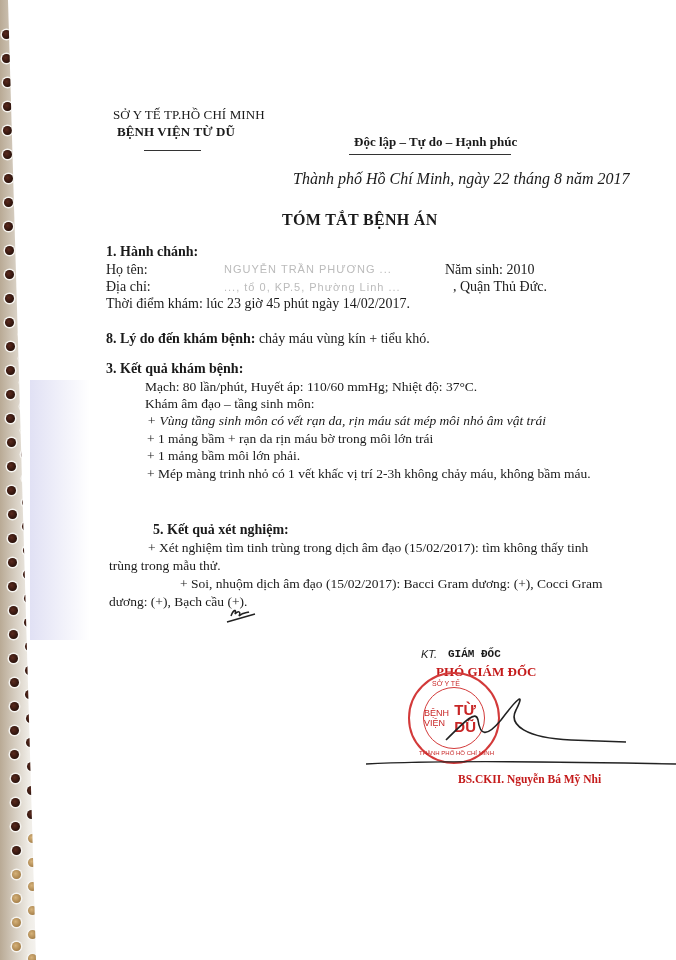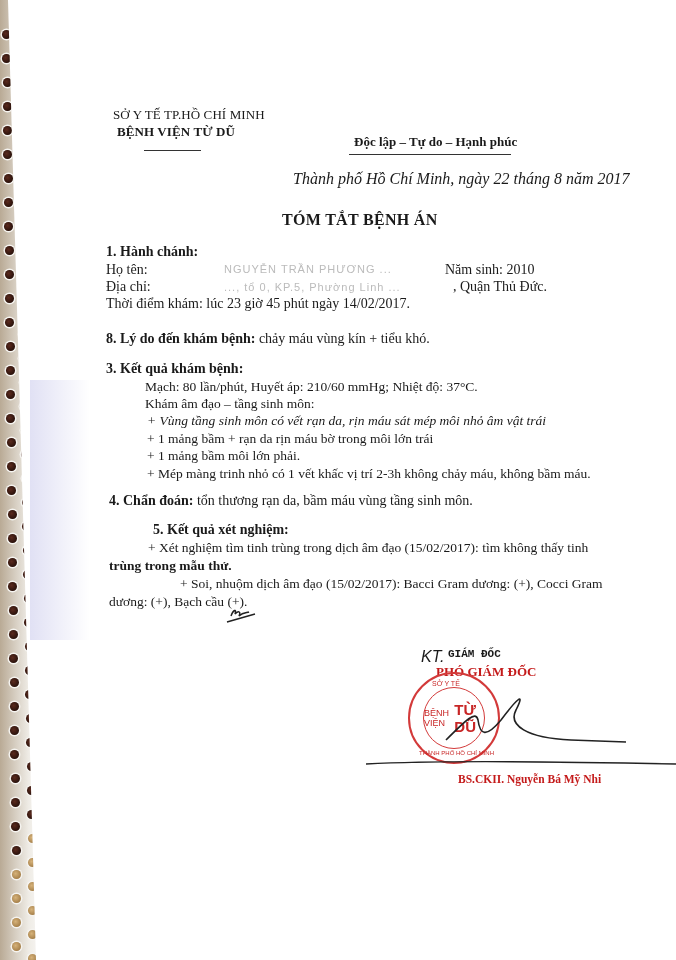--- a/index.html
+++ b/index.html
@@ -149,42 +149,39 @@
   <div class="abs t14" style="left:70px; top:279px;">Địa chỉ:</div>
   <div class="abs redact" style="left:188px; top:281px;">..., tổ 0, KP.5, Phường Linh ...</div>
   <div class="abs t14" style="left:417px; top:279px;">, Quận Thủ Đức.</div>
   <div class="abs t14" style="left:70px; top:296px;">Thời điểm khám: lúc 23 giờ 45 phút ngày 14/02/2017.</div>
 
   <div class="abs t14" style="left:70px; top:331px;">
     <span class="bold">8. Lý do đến khám bệnh:</span><span> chảy máu vùng kín + tiểu khó.</span>
   </div>
 
   <div class="abs t14 bold" style="left:70px; top:361px;">3. Kết quả khám bệnh:</div>
-  <div class="abs t13" style="left:109px; top:379px;">Mạch: 80 lần/phút, Huyết áp: 210/60 mmHg; Nhiệt độ: 37°C.</div>
+  <div class="abs t13" style="left:109px; top:379px;">Mạch: 80 lần/phút, Huyết áp: 110/60 mmHg; Nhiệt độ: 37°C.</div>
   <div class="abs t13" style="left:109px; top:396px;">Khám âm đạo – tầng sinh môn:</div>
   <div class="abs t13" style="left:111px; top:413px;font-style:italic;">+ Vùng tầng sinh môn có vết rạn da, rịn máu sát mép môi nhỏ âm vật trái</div>
   <div class="abs t13" style="left:111px; top:431px;">+ 1 mảng bầm + rạn da rịn máu bờ trong môi lớn trái</div>
   <div class="abs t13" style="left:111px; top:448px;">+ 1 mảng bầm môi lớn phải.</div>
   <div class="abs t13" style="left:111px; top:466px;">+ Mép màng trinh nhỏ có 1 vết khấc vị trí 2-3h không chảy máu, không bầm máu.</div>
 
-  <div class="abs t14" style="left:73px; top:493px;">
-    <span class="bold">4. Chẩn đoán:</span><span> tổn thương rạn da, bầm máu vùng tầng sinh môn.</span>
-  </div>
 
   <div class="abs t14 bold" style="left:73px; top:522px;margin-left:44px;">5. Kết quả xét nghiệm:</div>
   <div class="abs t13" style="left:112px; top:540px;">+ Xét nghiệm tìm tinh trùng trong dịch âm đạo (15/02/2017): tìm không thấy tinh</div>
-  <div class="abs t13" style="left:73px; top:558px;font-weight:bold;">trùng trong mẫu thử.</div>
+  <div class="abs t13" style="left:73px; top:558px;">trùng trong mẫu thử.</div>
   <div class="abs t13" style="left:112px; top:576px;margin-left:32px;">+ Soi, nhuộm dịch âm đạo (15/02/2017): Bacci Gram dương: (+), Cocci Gram</div>
   <div class="abs t13" style="left:73px; top:594px;">dương: (+), Bạch cầu (+).</div>
 
   <svg class="abs" style="left:187px; top:604px;" width="36" height="22">
     <path d="M4 18 L32 10 M8 12 C10 6 14 4 12 10 C16 6 18 8 16 12 C20 8 24 9 26 8" stroke="#222" stroke-width="1.4" fill="none"></path>
   </svg>
 
-  <div class="abs italic" style="left:385px; top:648px; font-size:16px; font-family:'Liberation Sans', sans-serif;">KT.</div>
+  <div class="abs italic" style="left:385px; top:648px; font-size:11px; font-family:'Liberation Sans', sans-serif;">KT.</div>
   <div class="abs bold" style="left:412px; top:648px; font-size:11px;font-family:Liberation Mono, monospace;">GIÁM ĐỐC</div>
   <div class="abs bold red" style="left:400px; top:664px; font-size:13px;">PHÓ GIÁM ĐỐC</div>
 
   <div class="stamp">
     <span class="ring" style="left:22px; top:6px;">SỞ Y TẾ</span>
     <span class="ring" style="left:9px; top:76px; font-size:6px;">THÀNH PHỐ HỒ CHÍ MINH</span>
     <div class="inner">
       <span class="l1">BỆNH VIỆN</span>
       <span class="l2">TỪ DŨ</span>
     </div>

